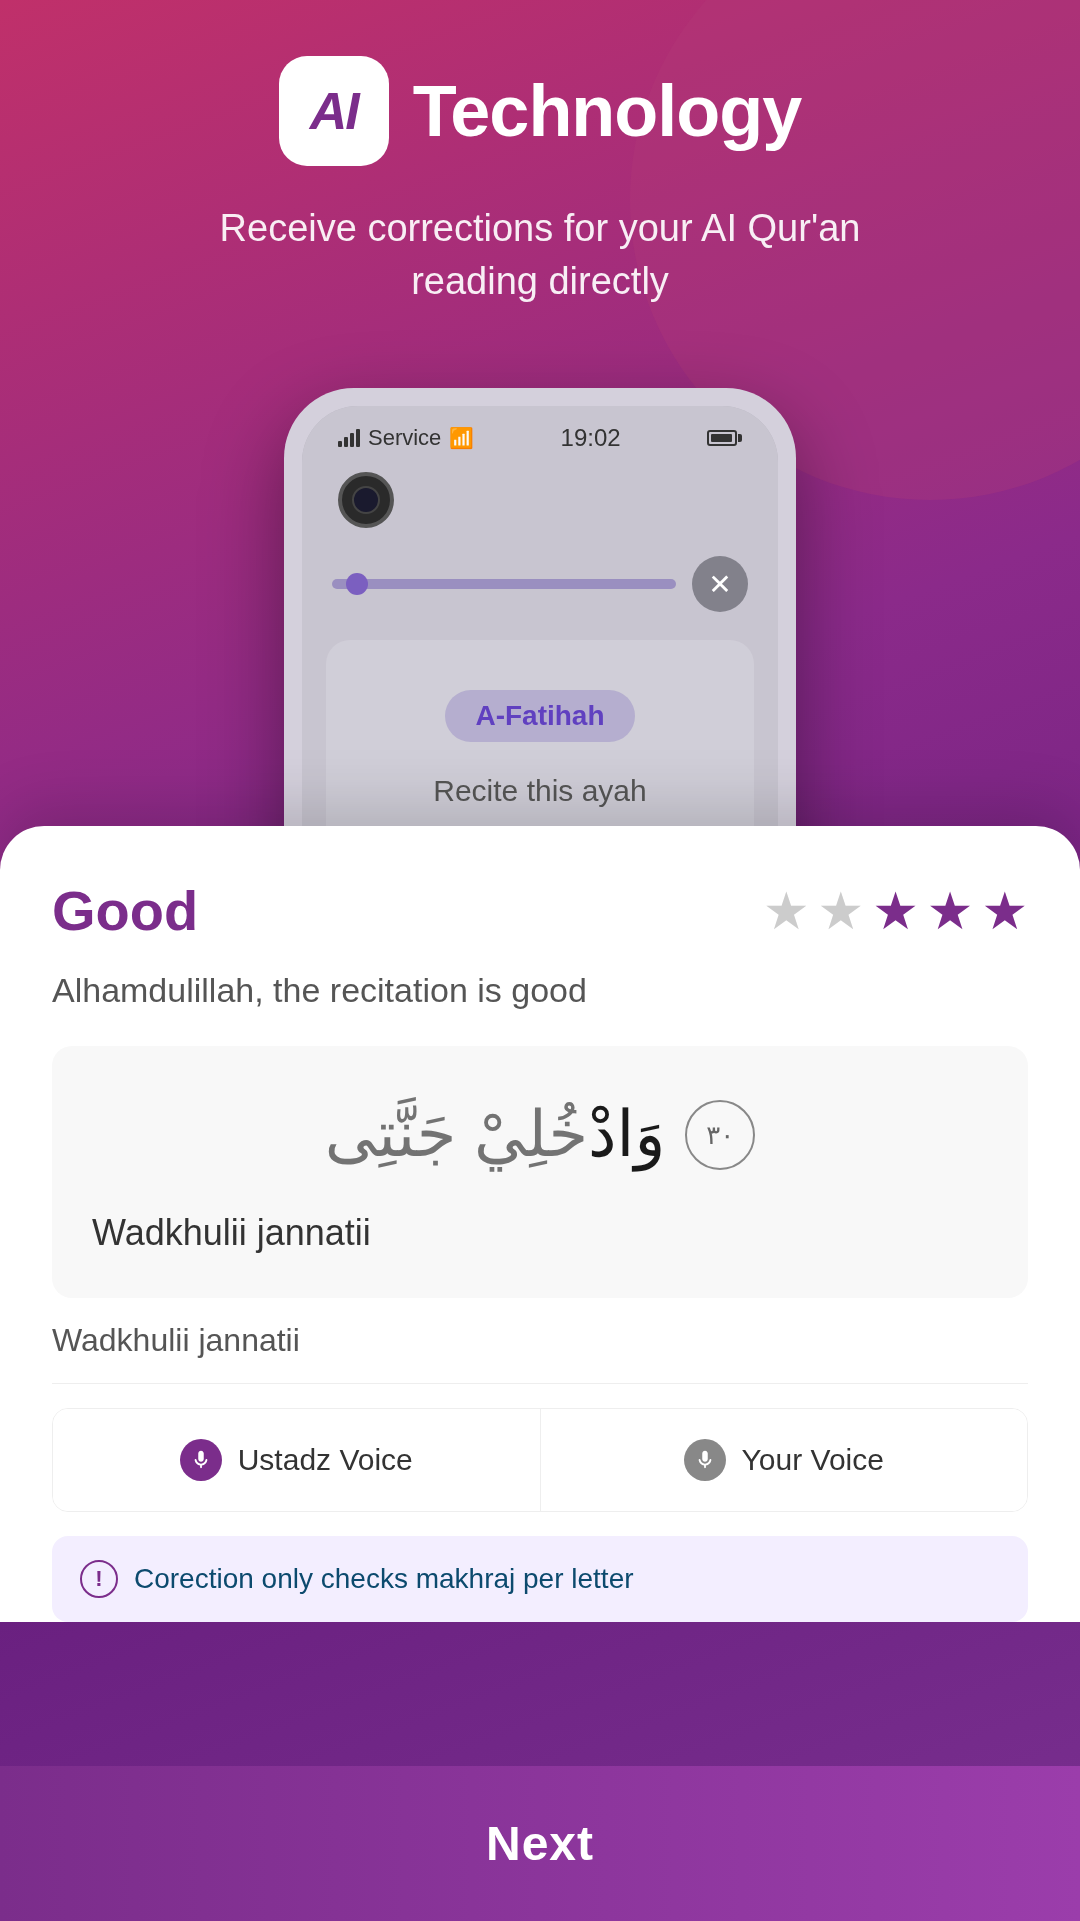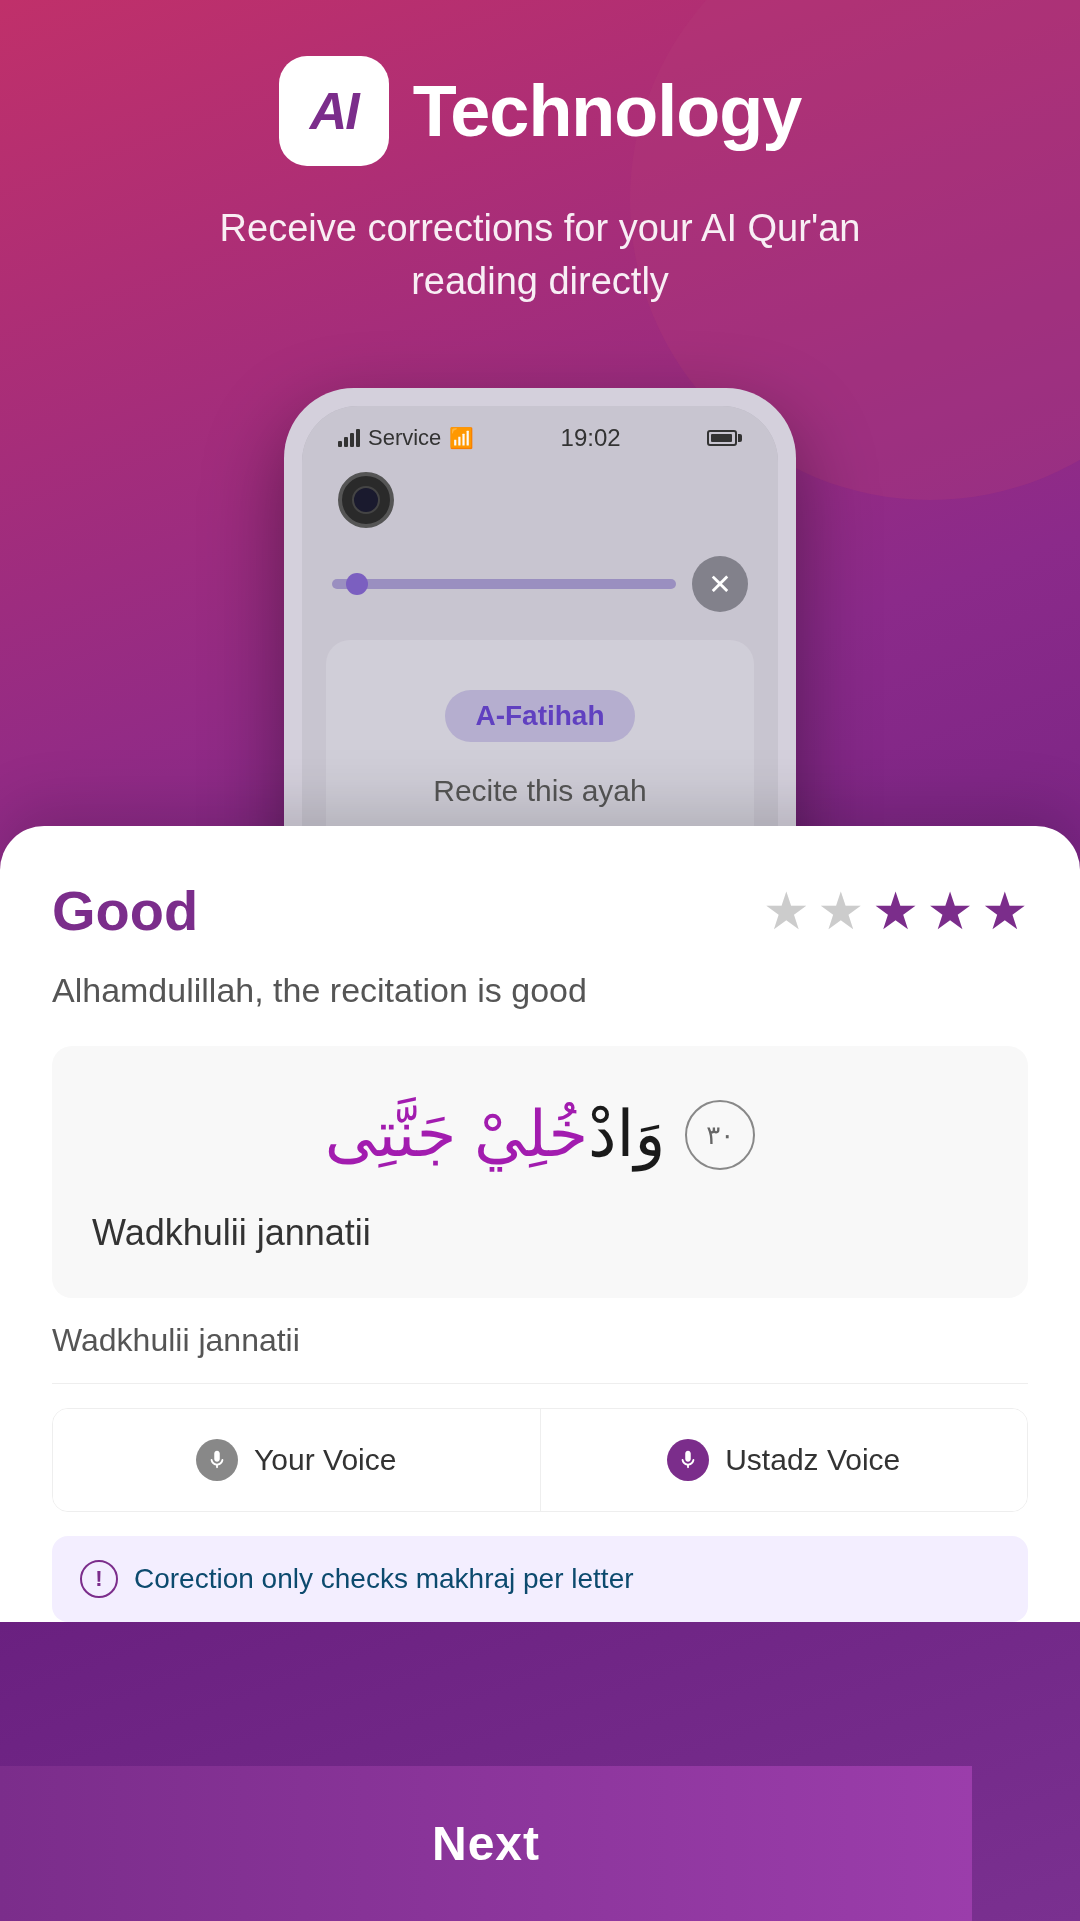--- a/index.html
+++ b/index.html
@@ -282,21 +282,21 @@
       direction: rtl;
     }
 
     .arabic-text {
       font-size: 64px;
       line-height: 1.4;
       text-align: right;
       direction: rtl;
     }
 
-    .arabic-red { color: #a21caf; }
+    .arabic-red { color: #737373; }
     .arabic-black { color: #1a1a1a; }
 
     .ayah-number {
       width: 70px;
       height: 70px;
       border: 2px solid #888;
       border-radius: 50%;
       display: flex;
       align-items: center;
       justify-content: center;
@@ -401,21 +401,21 @@
     .notice-text {
       font-size: 28px;
       color: #0c4a6e;
     }
 
     
     .next-btn-container {
       position: fixed;
       bottom: 0;
       left: 0;
-      width: 972px;
+      width: 1080px;
       z-index: 100;
     }
 
     .next-btn {
       width: 100%;
       background: linear-gradient(90deg, #7b2d8b, #9b3dab);
       color: white;
       border: none;
       font-size: 48px;
       font-weight: 700;
@@ -558,35 +558,35 @@
     <div class="transliteration">Wadkhulii jannatii</div>
   </div>
 
 </div>
 
 <div class="lower-section">
   <div class="transliteration-line">Wadkhulii jannatii</div>
 
   <div class="voice-row">
     <button class="voice-btn">
+      <div class="voice-icon-purple">
+        <svg width="22" height="22" viewBox="0 0 24 24" fill="white">
+          <path d="M12 14c1.66 0 3-1.34 3-3V5c0-1.66-1.34-3-3-3S9 3.34 9 5v6c0 1.66 1.34 3 3 3zm5.91-3c-.49 0-.9.36-.98.85C16.52 14.2 14.47 16 12 16s-4.52-1.8-4.93-4.15c-.08-.49-.49-.85-.98-.85-.61 0-1.09.54-1 1.14.49 3 2.89 5.35 5.91 5.78V20c0 .55.45 1 1 1s1-.45 1-1v-2.08c3.02-.43 5.42-2.78 5.91-5.78.1-.6-.39-1.14-1-1.14z"></path>
+        </svg>
+      </div>
+      <span>Ustadz Voice</span>
+    </button>
+    <button class="voice-btn">
       <div class="voice-icon-gray">
         <svg width="22" height="22" viewBox="0 0 24 24" fill="white">
           <path d="M12 14c1.66 0 3-1.34 3-3V5c0-1.66-1.34-3-3-3S9 3.34 9 5v6c0 1.66 1.34 3 3 3zm5.91-3c-.49 0-.9.36-.98.85C16.52 14.2 14.47 16 12 16s-4.52-1.8-4.93-4.15c-.08-.49-.49-.85-.98-.85-.61 0-1.09.54-1 1.14.49 3 2.89 5.35 5.91 5.78V20c0 .55.45 1 1 1s1-.45 1-1v-2.08c3.02-.43 5.42-2.78 5.91-5.78.1-.6-.39-1.14-1-1.14z"></path>
         </svg>
       </div>
       <span>Your Voice</span>
     </button>
-    <button class="voice-btn">
-      <div class="voice-icon-purple">
-        <svg width="22" height="22" viewBox="0 0 24 24" fill="white">
-          <path d="M12 14c1.66 0 3-1.34 3-3V5c0-1.66-1.34-3-3-3S9 3.34 9 5v6c0 1.66 1.34 3 3 3zm5.91-3c-.49 0-.9.36-.98.85C16.52 14.2 14.47 16 12 16s-4.52-1.8-4.93-4.15c-.08-.49-.49-.85-.98-.85-.61 0-1.09.54-1 1.14.49 3 2.89 5.35 5.91 5.78V20c0 .55.45 1 1 1s1-.45 1-1v-2.08c3.02-.43 5.42-2.78 5.91-5.78.1-.6-.39-1.14-1-1.14z"></path>
-        </svg>
-      </div>
-      <span>Ustadz Voice</span>
-    </button>
   </div>
 
   <div class="correction-notice">
     <div class="notice-icon">!</div>
     <span class="notice-text">Corection only checks makhraj per letter</span>
   </div>
 </div>
 
 <div class="next-btn-container">
   <button class="next-btn">Next</button>

